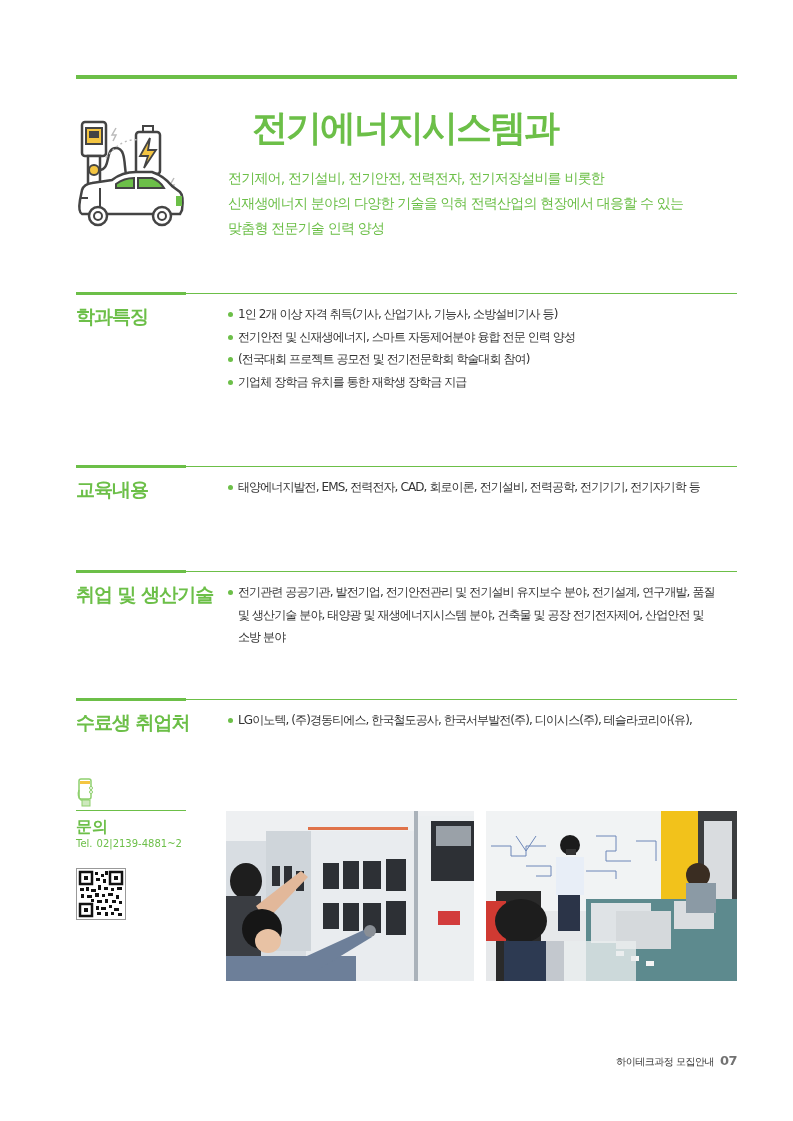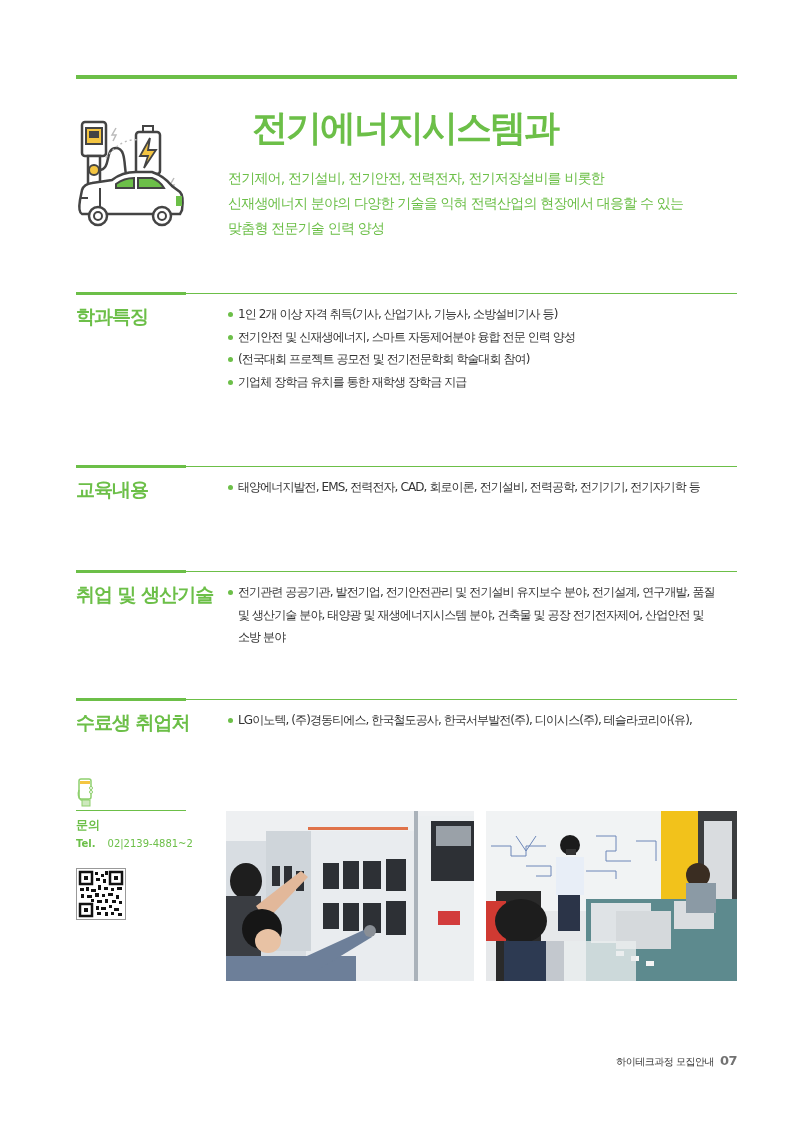--- a/index.html
+++ b/index.html
@@ -19,23 +19,23 @@
   .sec-label { position: absolute; left: 0; top: 11px; font-size: 19px; font-weight: bold;
                color: #6cbf48; letter-spacing: -1px; white-space: nowrap; }
   .sec-body { position: absolute; left: 152px; top: 10px; width: 510px; font-size: 12px;
               line-height: 22.5px; color: #333; letter-spacing: -0.9px; }
   .bullet-item { position: relative; padding-left: 10px; }
   .bullet-item .dot { position: absolute; left: 0; top: 9px; width: 5px; height: 5px;
                       border-radius: 50%; background: #6cbf48; }
   .line { white-space: nowrap; display: block; }
   .contact-icon { left: 76px; top: 778px; width: 20px; height: 30px; }
   .contact-rule { left: 76px; top: 810px; width: 110px; height: 1px; background: #6cbf48; }
-  .contact-label { left: 76px; top: 817px; font-size: 12px; font-weight: bold; color: #6cbf48; }
+  .contact-label { left: 76px; top: 817px; font-size: 16px; font-weight: bold; color: #6cbf48; }
   .contact-tel { left: 76px; top: 838px; font-size: 10px; color: #6cbf48; white-space: nowrap; }
-  .contact-tel b { font-weight: bold; margin-right: 12px; }
+  .contact-tel b { font-weight: normal; margin-right: 4px; }
   .qr { left: 76px; top: 868px; width: 48px; height: 50px; border: 1px solid #999; background: #fff; }
   .photo { top: 811px; height: 170px; overflow: hidden; }
   .photo1 { left: 226px; width: 248px; }
   .photo2 { left: 486px; width: 251px; }
   .footer { right: 56px; top: 1053px; font-size: 10px; color: #333; white-space: nowrap; letter-spacing: -0.5px; }
   .footer .pnum { font-weight: bold; font-size: 13px; margin-left: 6px; color: #737373; }
 </style>
 </head>
 <body>
 

